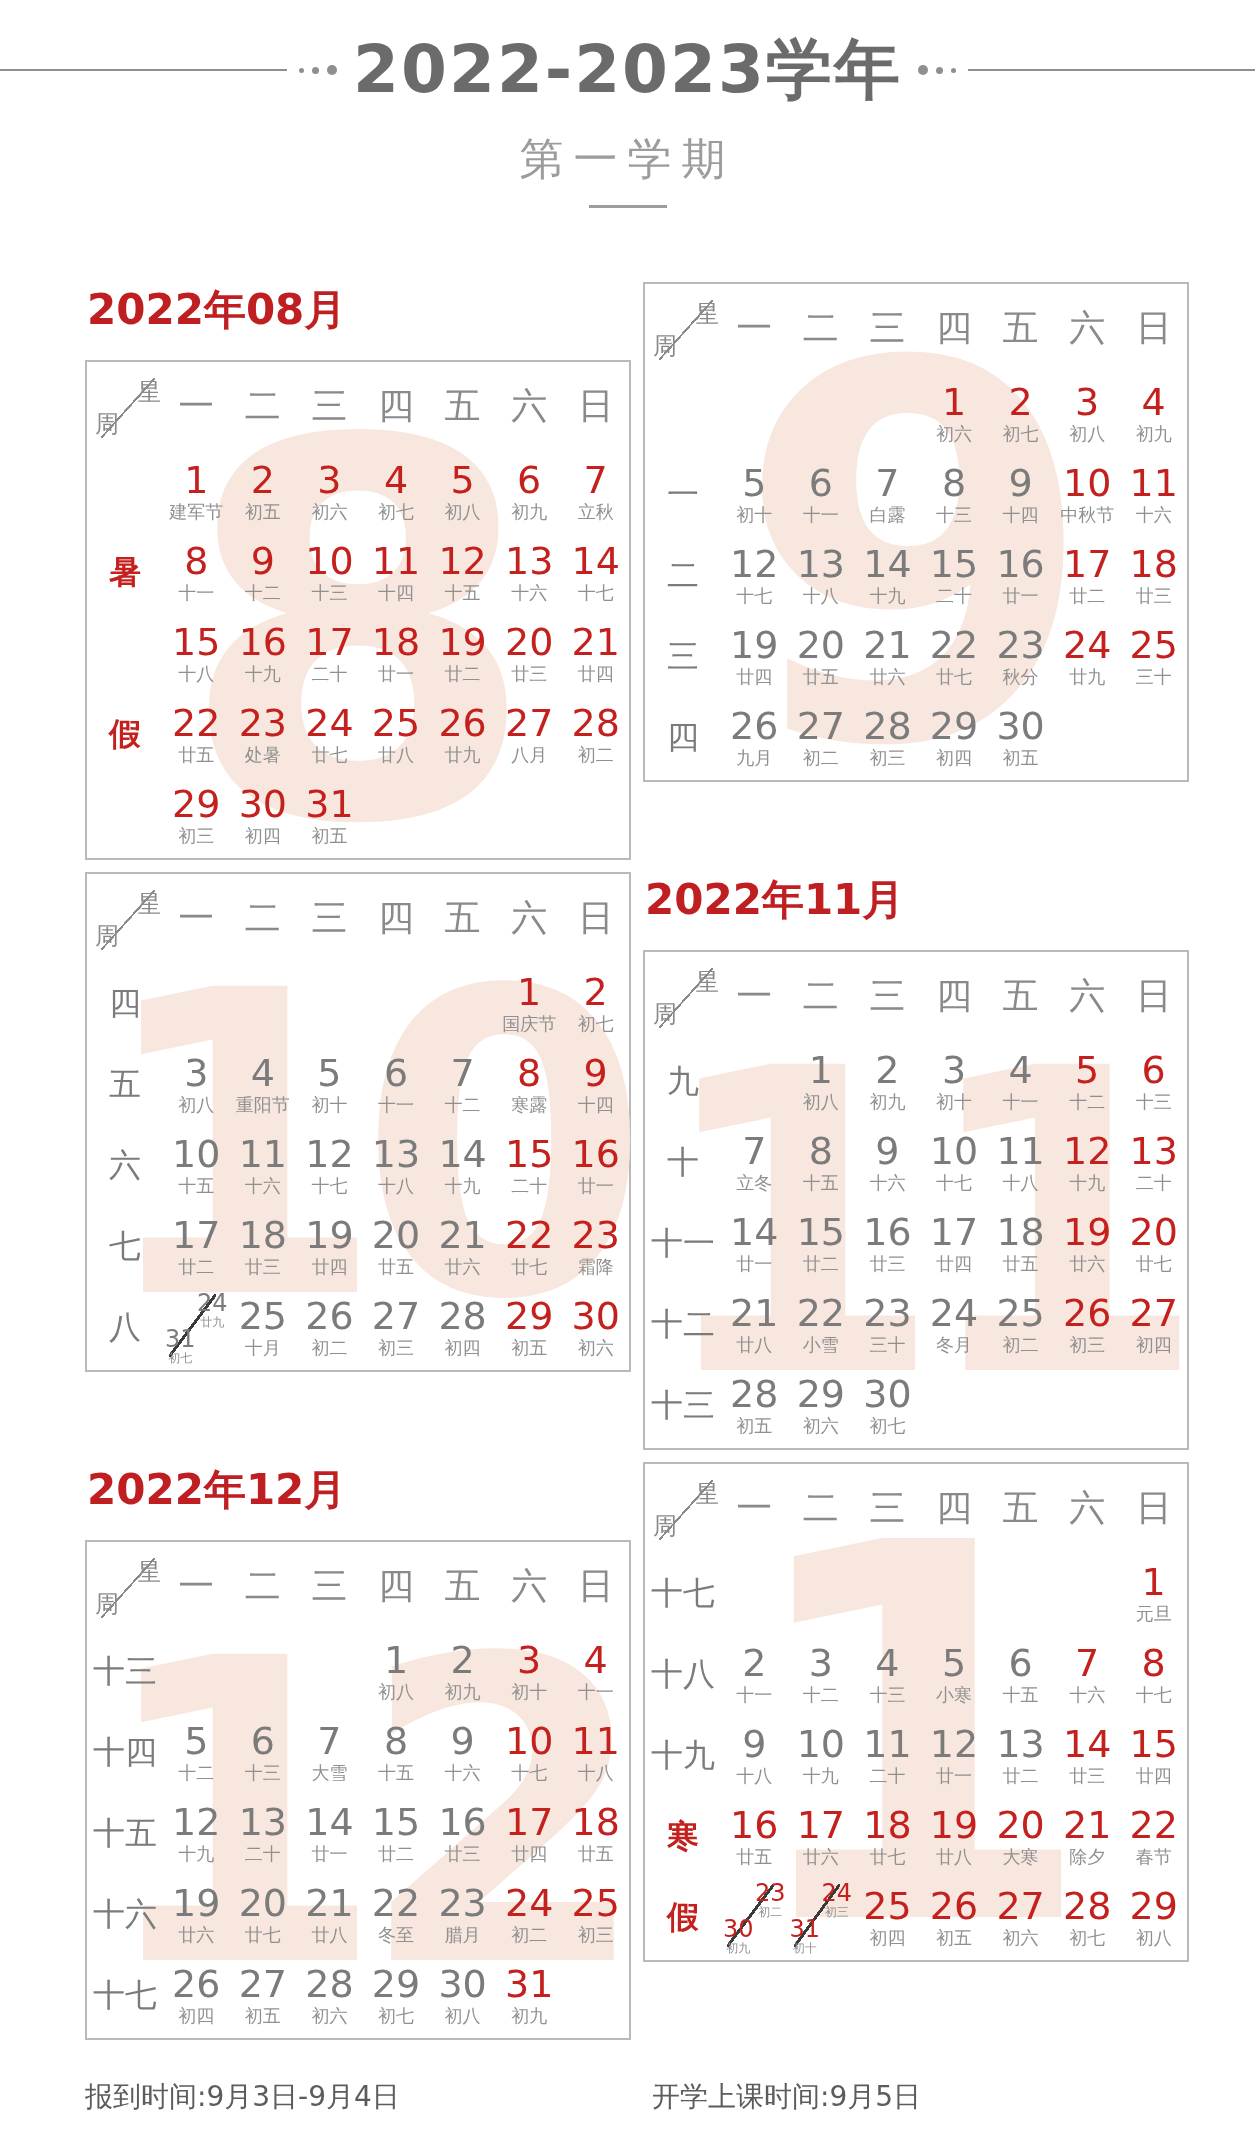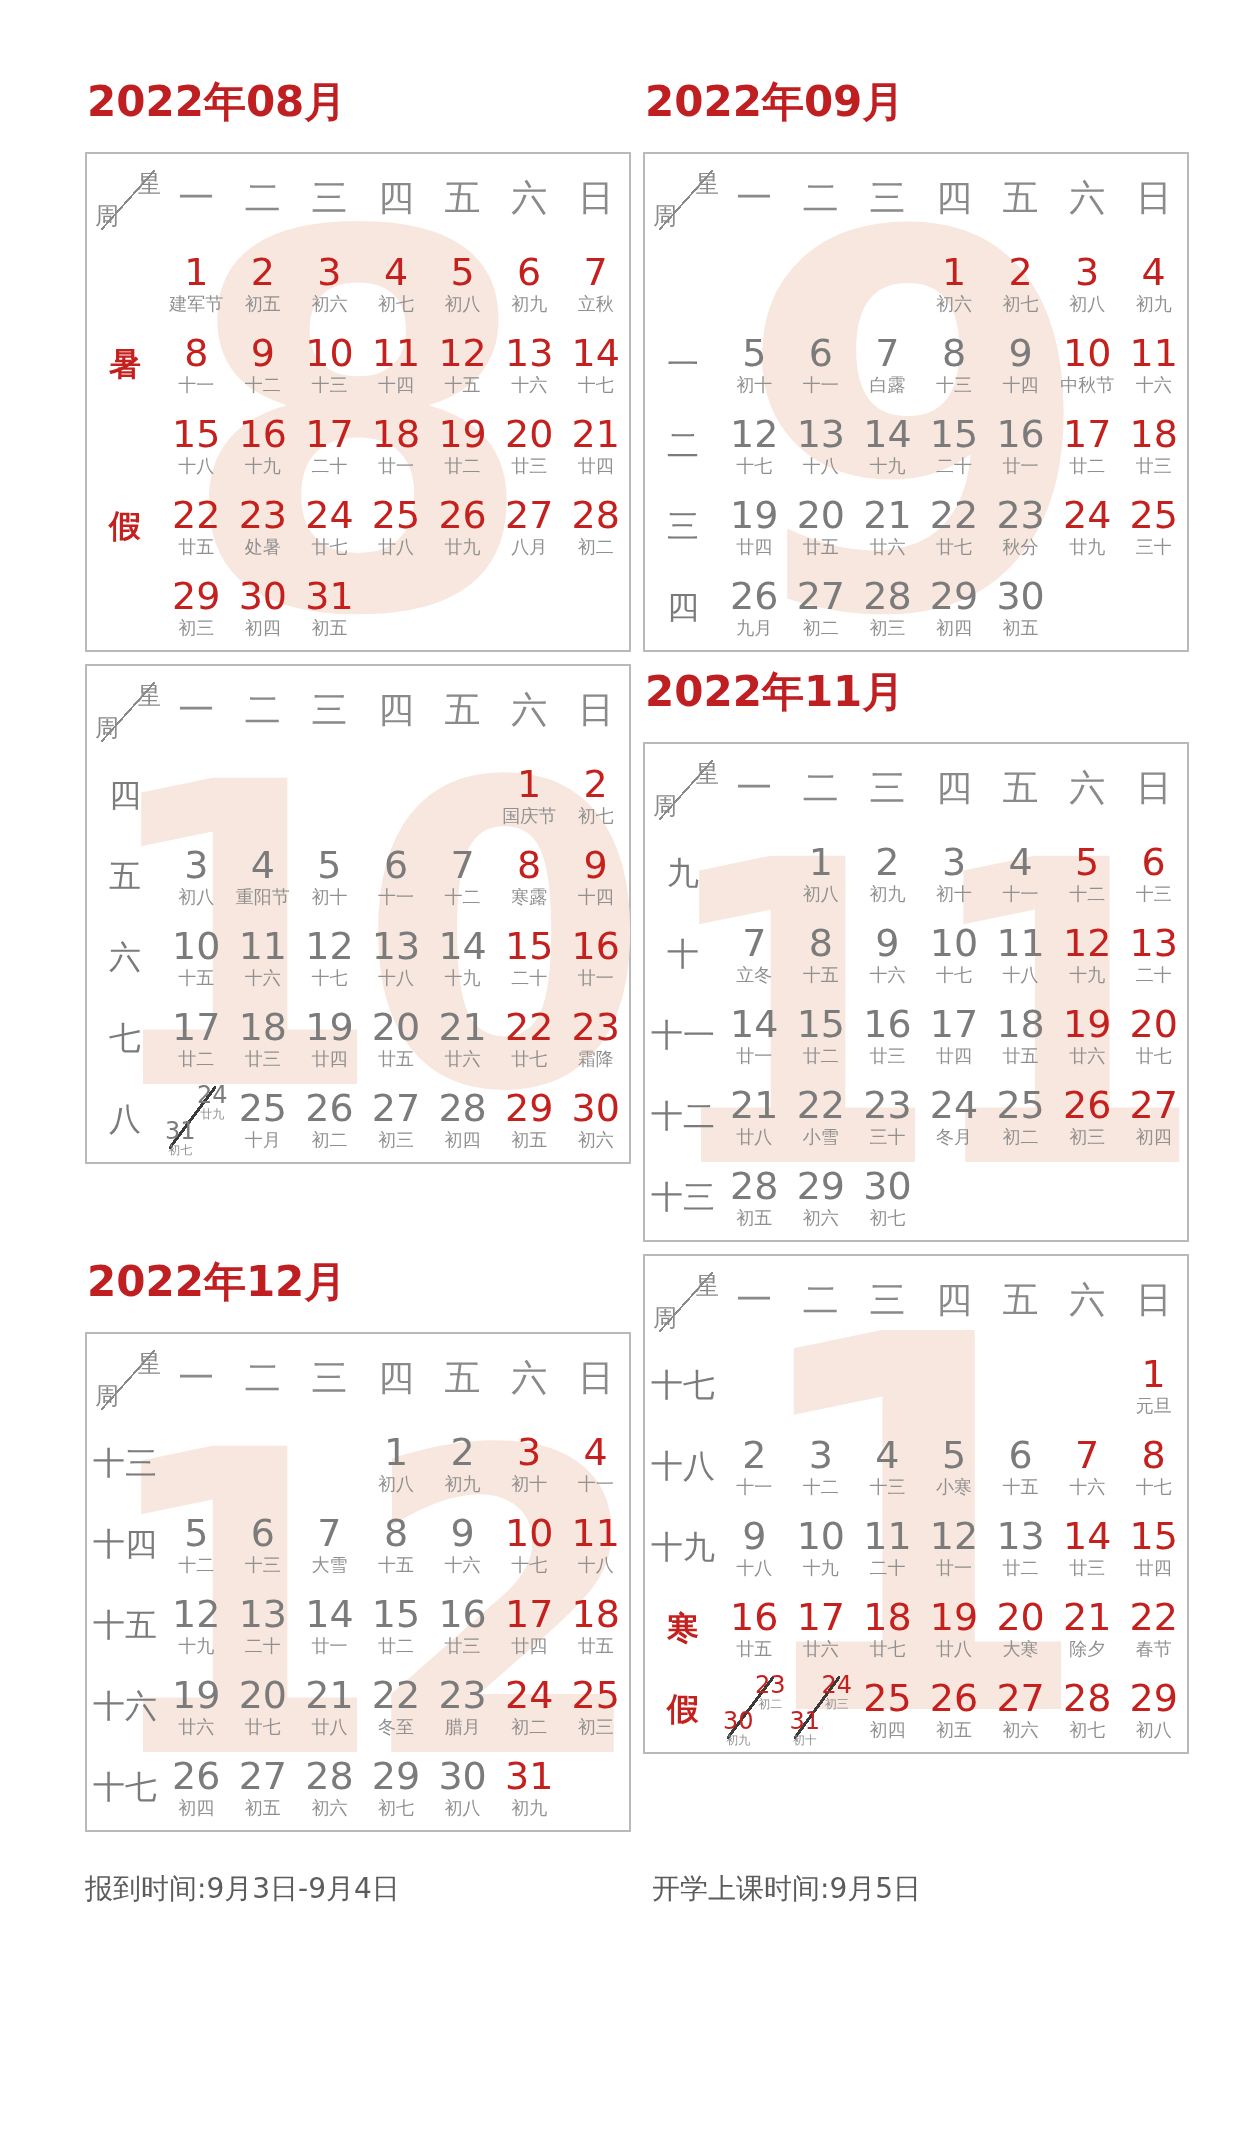--- a/index.html
+++ b/index.html
@@ -49,20 +49,39 @@
   .split .num{font-size:24px;}
   .split .lunar{font-size:12px;margin-top:1px;}
   
   .footer{display:grid;grid-template-columns:1fr 1fr;column-gap:30px;margin:38px 66px 0 85px;
           font-size:28px;color:var(--footer);}
 </style>
 </head>
 <body>
 
 <div class="page">
+  <header class="hdr">
+    <div class="title-row">
+      <span class="deco-line"></span>
+      <span class="deco-dots">
+          <i class="dot-s"></i>
+          <i class="dot-m"></i>
+          <i class="dot-l"></i>
+        </span>
+      <h1 class="main-title">2022-2023学年</h1>
+      <span class="deco-dots">
+          <i class="dot-l"></i>
+          <i class="dot-m"></i>
+          <i class="dot-s"></i>
+        </span>
+      <span class="deco-line"></span>
+    </div>
+    <h2 class="sub-title">第一学期</h2>
+    <div class="sub-underline"></div>
+  </header>
 
   <main class="months" id="months">
       <section class="month">
         <h3 class="month-title">2022年08月</h3>
         <div class="cal-box">
           <div class="watermark">8</div>
           <div class="grid">
             <div class="corner">
               <span class="c-top">星</span>
               <span class="diag"></span>
@@ -205,21 +224,20 @@
               <span class="lunar">初五</span>
             </div>
             <div class="day empty"></div>
             <div class="day empty"></div>
             <div class="day empty"></div>
             <div class="day empty"></div>
           </div>
         </div>
       </section>
       <section class="month">
-        <h3 class="month-title">2022年09月</h3>
         <div class="cal-box">
           <div class="watermark">9</div>
           <div class="grid">
             <div class="corner">
               <span class="c-top">星</span>
               <span class="diag"></span>
               <span class="c-bot">周</span>
             </div>
             <div class="dow">一</div>
             <div class="dow">二</div>

